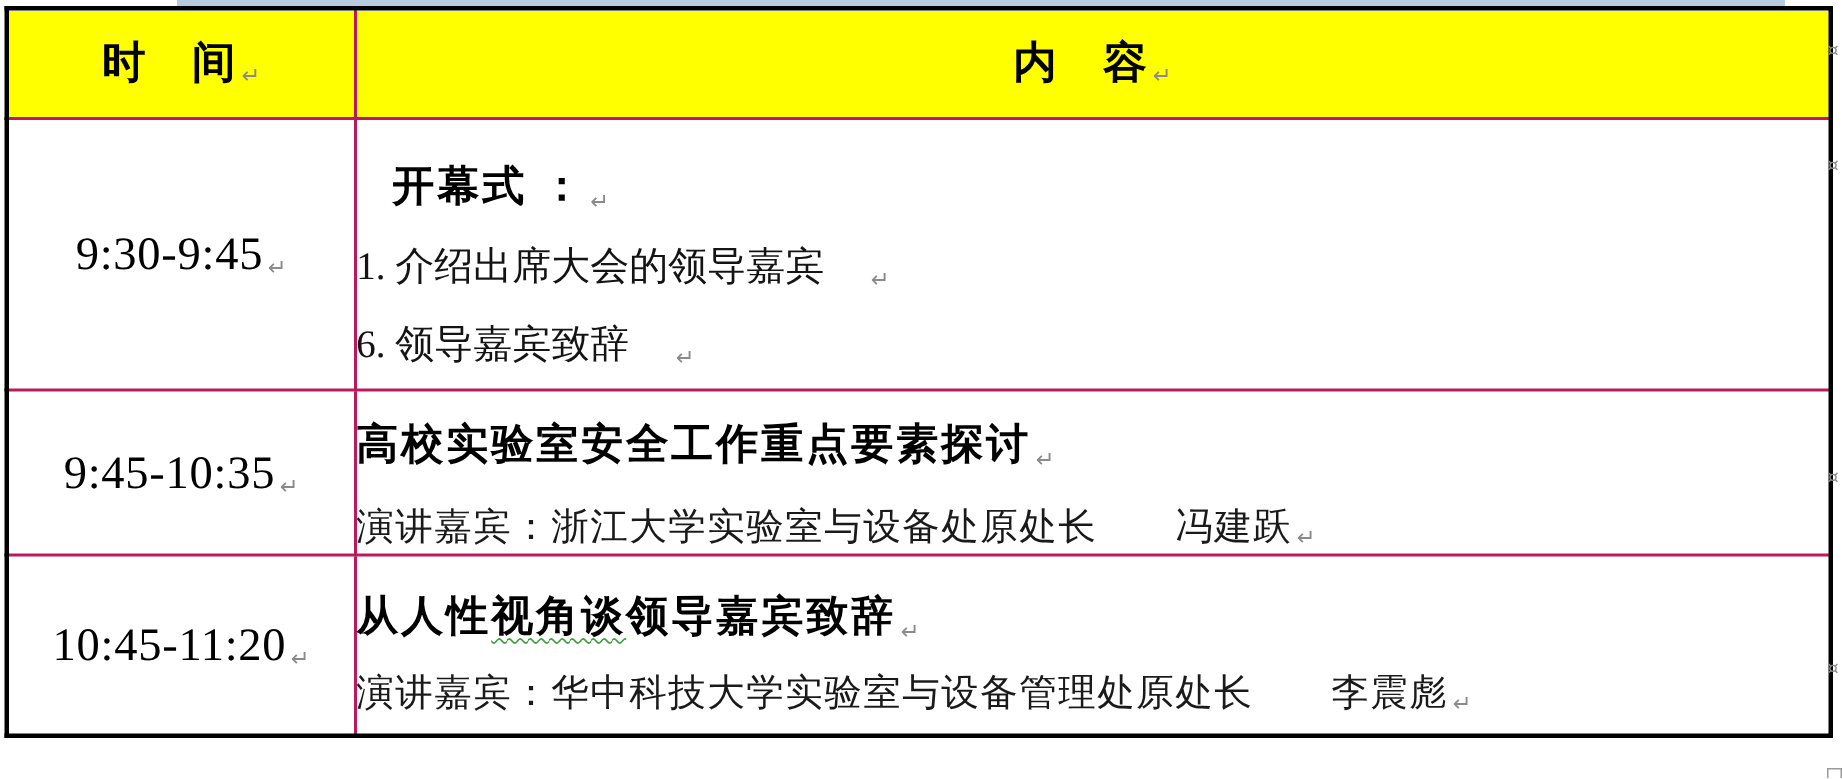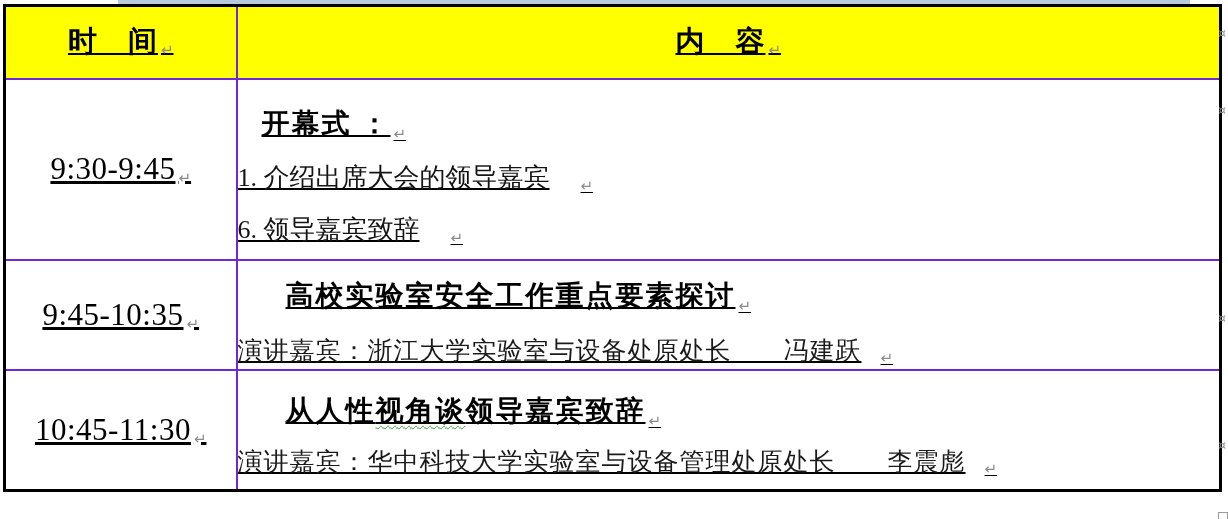--- a/index.html
+++ b/index.html
@@ -22,25 +22,24 @@
 
   table.schedule {
     position: absolute;
     left: 3px; top: 4px;
     width: 1219px;
     border-collapse: collapse;
     table-layout: fixed;
     border: 3px solid #000000;
   }
   table.schedule th, table.schedule td {
-    border: 2px solid #6d28d9;
+    border: 2px solid #be185d;
     padding: 0;
     vertical-align: middle;
     overflow: hidden;
-    text-decoration: underline;
   }
 
   tr.header-row { height: 73px; }
   tr.row-1 { height: 181px; }
   tr.row-2 { height: 110px; margin-left: 20px; }
   tr.row-3 { height: 121px; }
 
   th.hdr {
     background: #ffff00;
     font-size: 29px;
@@ -58,24 +57,24 @@
 
   td.content-cell { vertical-align: top; }
   .cell-pad-a { padding: 16px 6px 0 9px; }
   .cell-pad-b { padding: 15px 6px 0 9px; }
   .cell-pad-c { padding: 8px 6px 0 9px; }
 
   .line { display: flex; align-items: flex-end; white-space: nowrap; }
   .lh52 { height: 52px; }
   .lh48 { height: 48px; }
 
-  .title-line { font-weight: bold; font-size: 28px; letter-spacing: 2px; padding-left: 48px; }
+  .title-line { font-weight: bold; font-size: 28px; letter-spacing: 2px; }
   .indent { padding-left: 24px; }
   .body-line { font-weight: normal; font-size: 26px; color: #141414; gap: 28px; }
-  .speaker-line { font-weight: normal; font-size: 25px; color: #1a1a1a; letter-spacing: 1px; gap: 16px; }
+  .speaker-line { font-weight: normal; font-size: 25px; color: #1a1a1a; letter-spacing: 1px; }
 
   .wavy {
     text-decoration: underline;
     text-decoration-style: wavy;
     text-decoration-color: #3a9d3a;
     text-decoration-thickness: 1px;
     text-underline-offset: 5px;
   }
 
   
@@ -157,21 +156,21 @@
               <span>高校实验室安全工作重点要素探讨</span>
               <span class="pilcrow">↵</span>
             </div>
           <div class="line lh52 speaker-line">
               <span>演讲嘉宾：浙江大学实验室与设备处原处长　　冯建跃</span>
               <span class="pilcrow">↵</span>
             </div>
         </td>
       </tr>
       <tr class="row-3">
-        <td class="time-cell"><span>10:45-11:30</span><span class="pilcrow">↵</span></td>
+        <td class="time-cell"><span>10:45-11:20</span><span class="pilcrow">↵</span></td>
         <td class="content-cell cell-pad-c">
           <div class="line lh48 title-line">
               <span>从人性</span>
               <span class="wavy">视角谈</span>
               <span>领导嘉宾致辞</span>
               <span class="pilcrow">↵</span>
             </div>
           <div class="line lh48 speaker-line">
               <span>演讲嘉宾：华中科技大学实验室与设备管理处原处长　　李震彪</span>
               <span class="pilcrow">↵</span>

